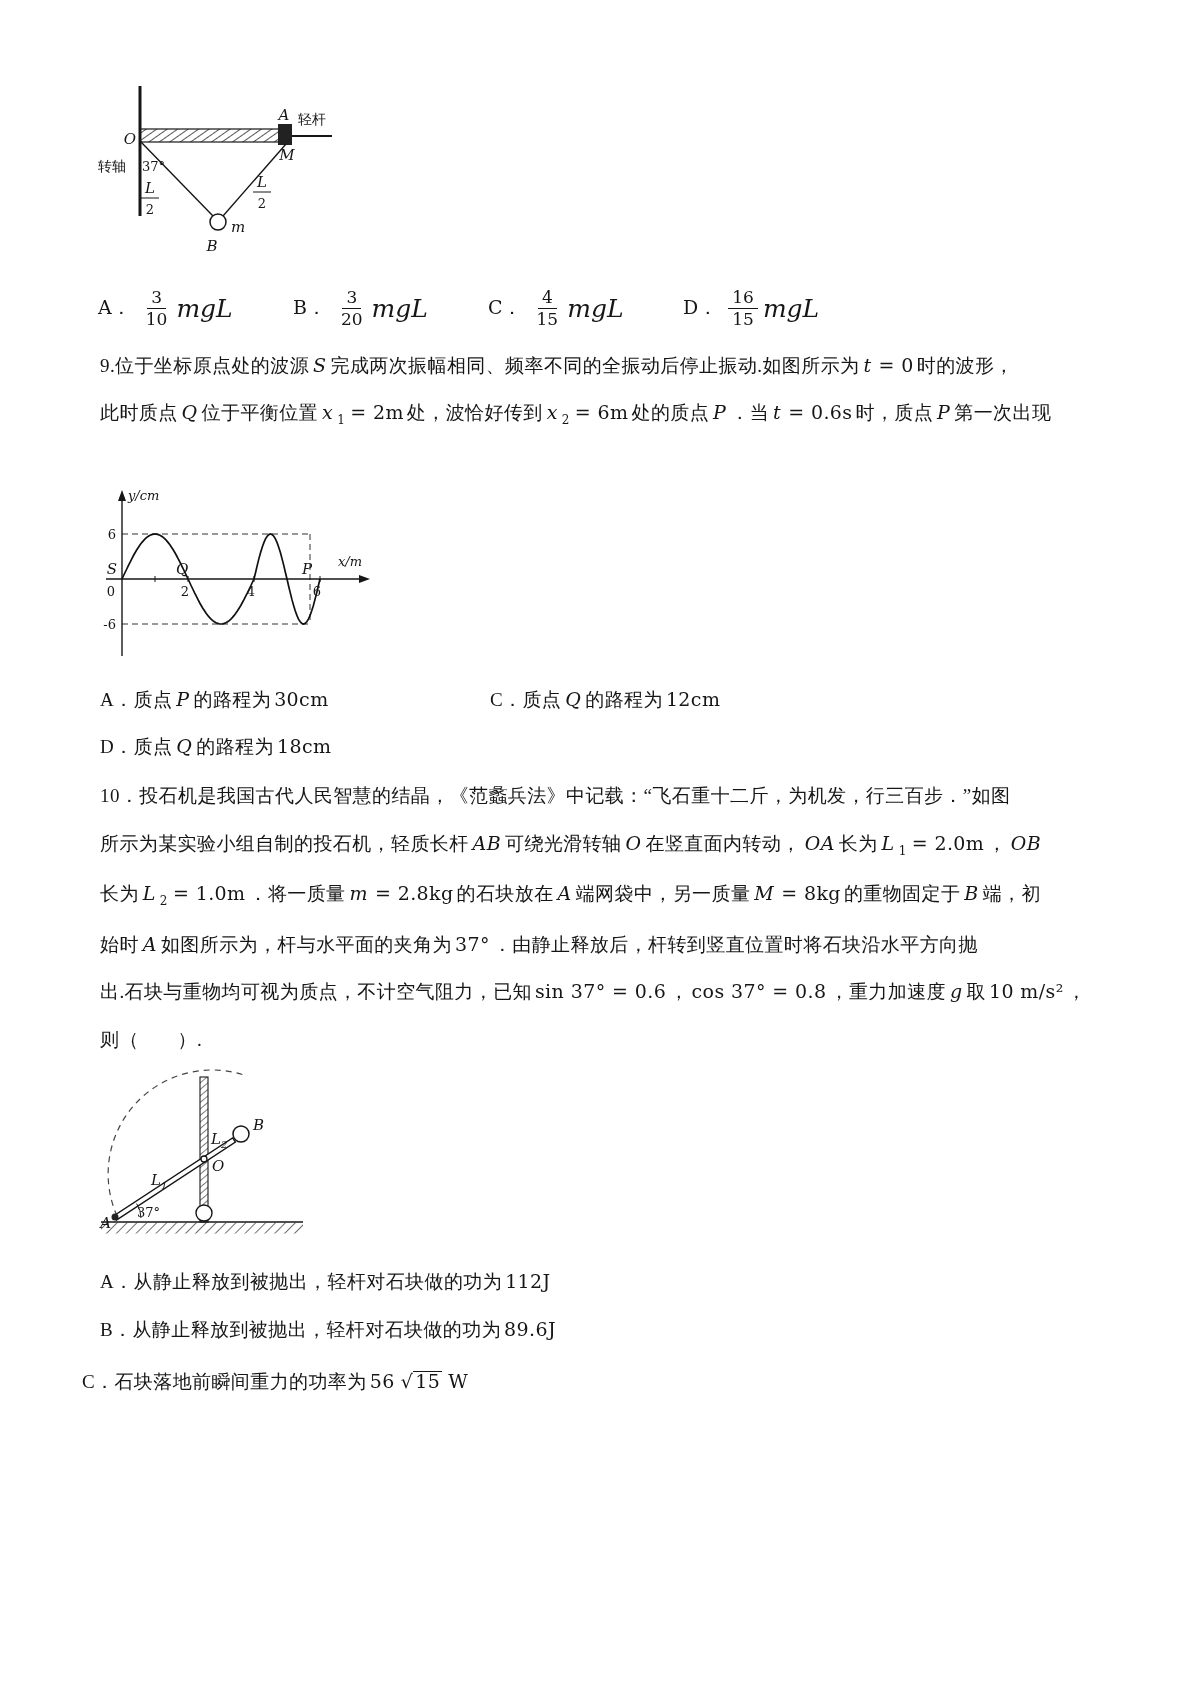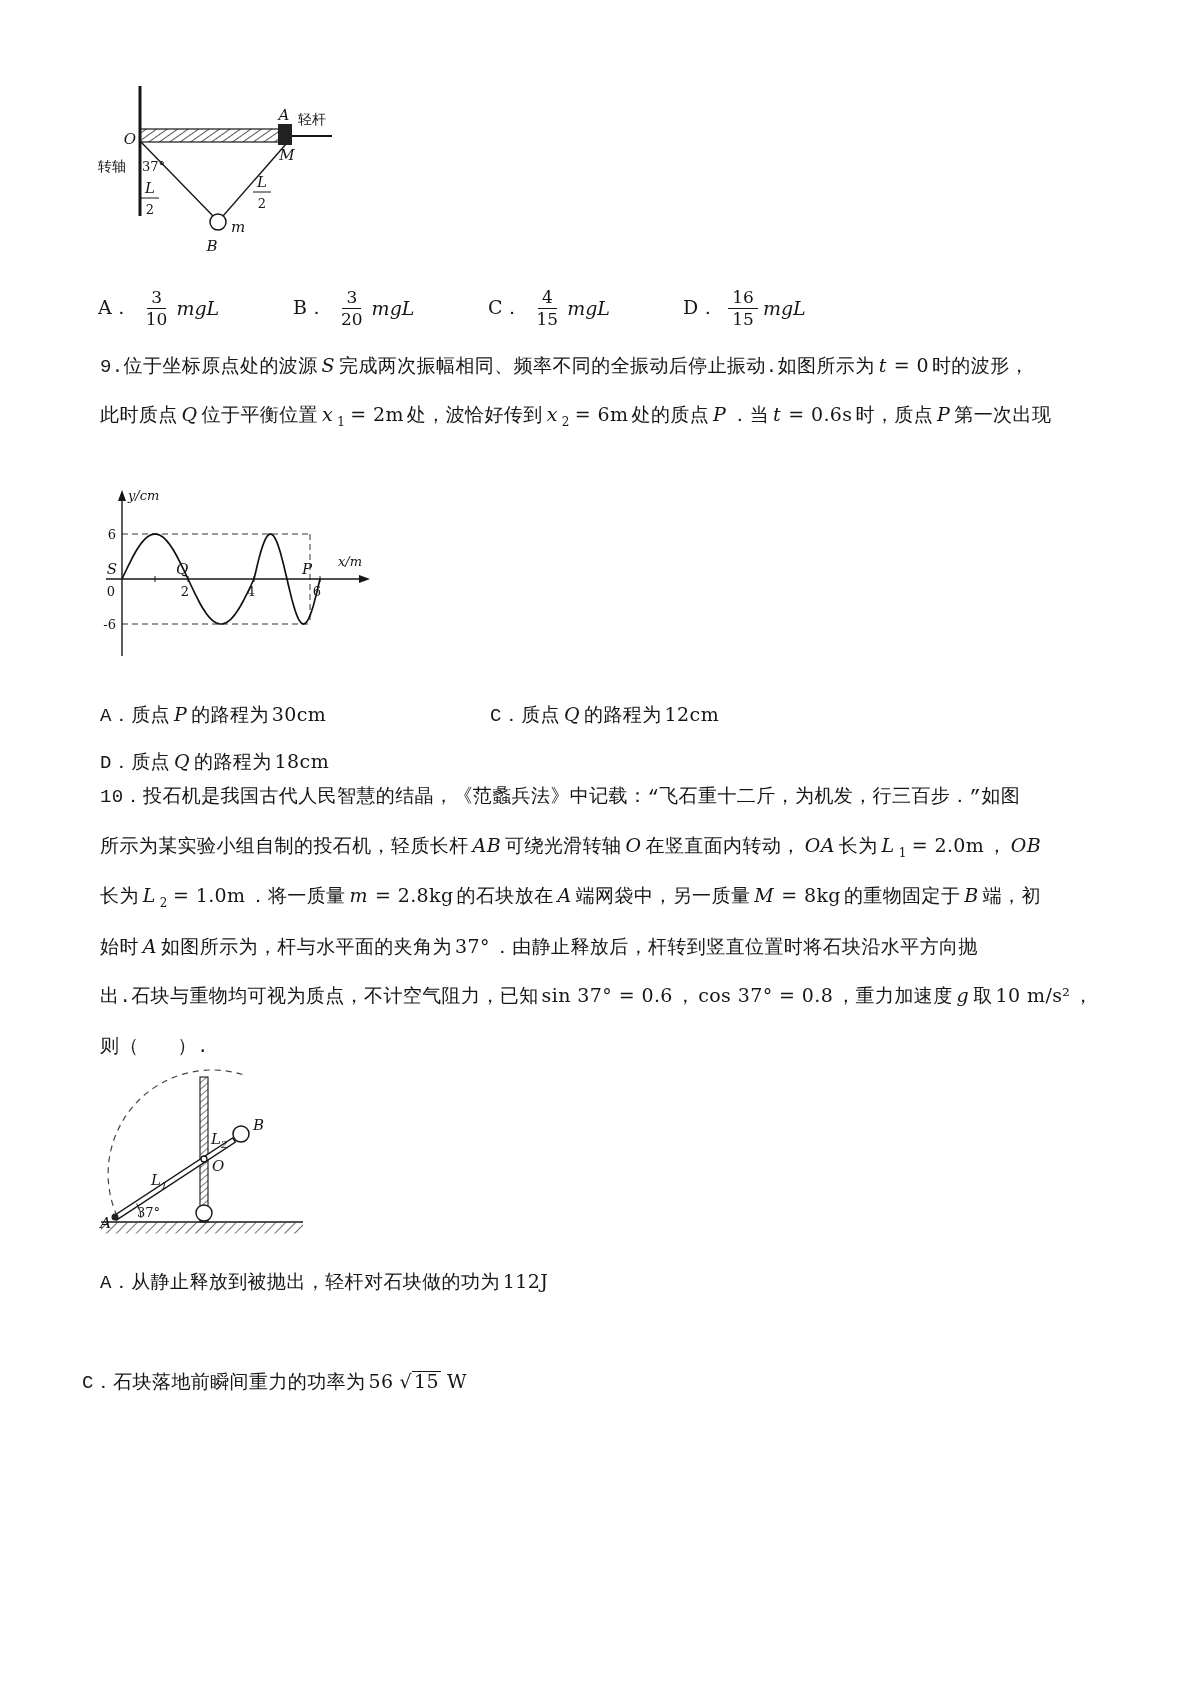--- a/index.html
+++ b/index.html
@@ -1,32 +1,32 @@
 <!DOCTYPE html>
 <html><head>
 <meta charset="utf-8">
 <style>
   *{margin:0;padding:0;box-sizing:border-box}
   html,body{background:#fff}
   body{width:1200px;height:1698px;position:relative;font-family:"Liberation Sans",sans-serif;color:#161616}
   .page{position:absolute;inset:0;background:#fff;overflow:hidden}
   .abs{position:absolute}
   .qline{white-space:nowrap;font-size:19px;line-height:47px;letter-spacing:.4px}
-  .seg-c{font-family:Liberation Mono, monospace}
+  .seg-c{font-family:Liberation Serif, serif}
   .seg-i{font-family:"DejaVu Serif",serif;font-style:italic;margin:0 4px}
   .seg-r{font-family:"DejaVu Serif",serif;margin:0 3px}
   .seg-s{font-family:"DejaVu Serif",serif;font-size:12px;position:relative;top:5px;margin-right:2px}
   .radx{display:inline-block;border-top:1.5px solid #161616;padding:0 2px;line-height:1.05}
   .opts-row{display:flex}
   .opt{width:195px;display:inline-flex;align-items:center;font-size:19px;white-space:nowrap}
   .opt-label{font-family:"DejaVu Serif",serif;margin-right:6px}
   .frac{display:inline-flex;flex-direction:column;align-items:center;font-family:"DejaVu Serif",serif;font-size:17px;line-height:1.2;margin:0 5px}
   .frac .num{padding:0 4px;border-bottom:1.5px solid #161616}
   .frac .den{padding:0 4px}
-  .unit-i{font-family:"DejaVu Serif",serif;font-style:italic;font-size:19px}
+  .unit-i{font-family:"DejaVu Serif",serif;font-style:italic;font-size:25px}
   .optgrid{display:grid;grid-template-columns:390px 390px;grid-auto-rows:47px;align-items:center}
   .svg-i{font-family:"DejaVu Serif",serif;font-style:italic;font-size:15px;fill:#161616}
   .svg-c{font-family:"Liberation Sans",sans-serif;font-size:14px;fill:#161616}
   .svg-n{font-family:"DejaVu Serif",serif;font-size:13px;fill:#161616}
   svg line,svg polyline,svg path,svg rect,svg circle{vector-effect:none}
 </style>
 </head>
 <body>
 
 <div class="page">
@@ -124,21 +124,21 @@
     <text x="24" y="145" text-anchor="end" class="svg-n">-6</text>
     <text x="23" y="112" text-anchor="end" class="svg-n">0</text>
     <text x="25" y="90" text-anchor="end" class="svg-i">S</text>
     <text x="84" y="90" class="svg-i">Q</text>
     <text x="210" y="90" class="svg-i">P</text>
     <text x="93" y="112" text-anchor="middle" class="svg-n">2</text>
     <text x="159" y="112" text-anchor="middle" class="svg-n">4</text>
     <text x="225" y="112" text-anchor="middle" class="svg-n">6</text>
   </svg>
 
-  <div class="abs optgrid" style="left:100px;top:692px;width:900px">
+  <div class="abs optgrid" style="left:100px;top:676px;width:900px">
     <div class="qline"><span class="seg-c">A．质点</span><span class="seg-i">P</span><span class="seg-c">的路程为</span><span class="seg-r">30cm</span></div>
     <div class="qline"><span class="seg-c">C．质点</span><span class="seg-i">Q</span><span class="seg-c">的路程为</span><span class="seg-r">12cm</span></div>
     <div class="qline"><span class="seg-c">D．质点</span><span class="seg-i">Q</span><span class="seg-c">的路程为</span><span class="seg-r">18cm</span></div>
   </div>
 
   <div class="abs" style="left:100px;top:772px;width:1010px">
     <div class="qline" style="line-height:47.5px"><span class="seg-c">10．投石机是我国古代人民智慧的结晶，《范蠡兵法》中记载：“飞石重十二斤，为机发，行三百步．”如图</span></div>
     <div class="qline" style="line-height:47.5px"><span class="seg-c">所示为某实验小组自制的投石机，轻质长杆</span><span class="seg-i">AB</span><span class="seg-c">可绕光滑转轴</span><span class="seg-i">O</span><span class="seg-c">在竖直面内转动，</span><span class="seg-i">OA</span><span class="seg-c">长为</span><span class="seg-i">L</span><span class="seg-s">1</span><span class="seg-r">= 2.0m</span><span class="seg-c">，</span><span class="seg-i">OB</span></div>
     <div class="qline" style="line-height:47.5px"><span class="seg-c">长为</span><span class="seg-i">L</span><span class="seg-s">2</span><span class="seg-r">= 1.0m</span><span class="seg-c">．将一质量</span><span class="seg-i">m</span><span class="seg-r">= 2.8kg</span><span class="seg-c">的石块放在</span><span class="seg-i">A</span><span class="seg-c">端网袋中，另一质量</span><span class="seg-i">M</span><span class="seg-r">= 8kg</span><span class="seg-c">的重物固定于</span><span class="seg-i">B</span><span class="seg-c">端，初</span></div>
     <div class="qline" style="line-height:47.5px"><span class="seg-c">始时</span><span class="seg-i">A</span><span class="seg-c">如图所示为，杆与水平面的夹角为</span><span class="seg-r">37°</span><span class="seg-c">．由静止释放后，杆转到竖直位置时将石块沿水平方向抛</span></div>
@@ -177,15 +177,16 @@
 
     <text x="158" y="64" class="svg-i">B</text>
     <text x="116" y="78" class="svg-i" font-size="14"><tspan>L</tspan><tspan dy="4" font-size="10">2</tspan></text>
     <text x="56" y="119" class="svg-i" font-size="14"><tspan>L</tspan><tspan dy="4" font-size="10">1</tspan></text>
     <text x="117" y="105" class="svg-i">O</text>
     <text x="16" y="162" text-anchor="end" class="svg-i">A</text>
     <text x="42" y="151" class="svg-n" font-size="12">37°</text>
   </svg>
 
   <div class="abs qline" style="left:100px;top:1258px"><span class="seg-c">A．从静止释放到被抛出，轻杆对石块做的功为</span><span class="seg-r">112J</span></div>
+  <div class="abs qline" style="left:100px;top:1306px"><span class="seg-c">B．从静止释放到被抛出，轻杆对石块做的功为</span><span class="seg-r">89.6J</span></div>
   <div class="abs qline" style="left:82px;top:1358px"><span class="seg-c">C．石块落地前瞬间重力的功率为</span><span class="seg-r">56</span><span class="seg-r">√<span class="radx">15</span></span><span class="seg-r">W</span></div>
 
 </div>
 
 </body></html>

